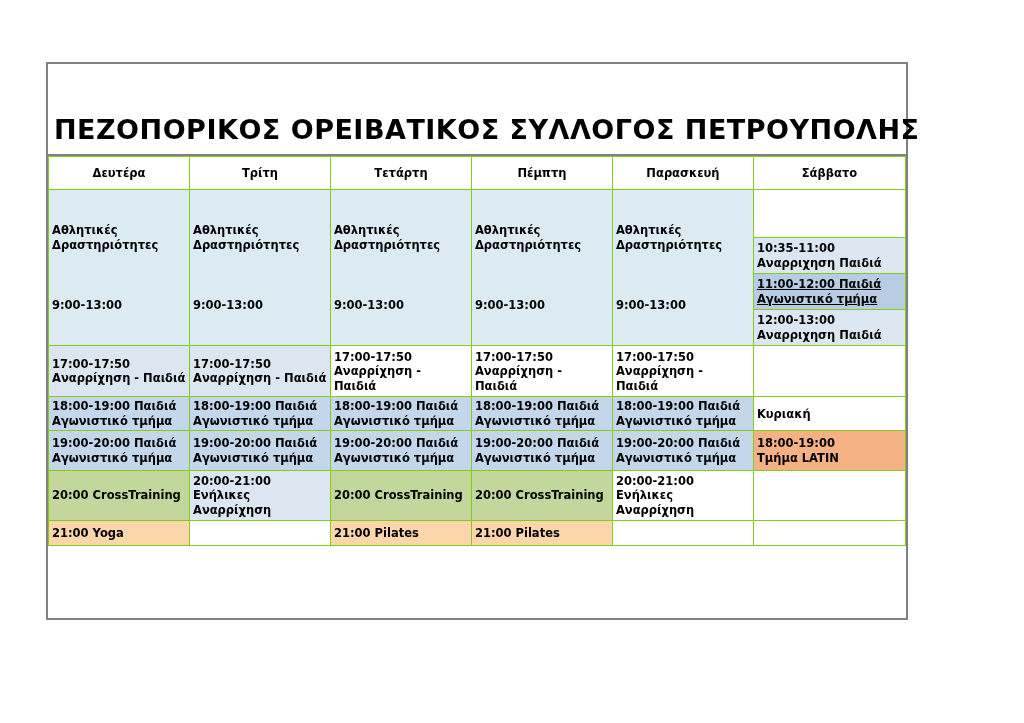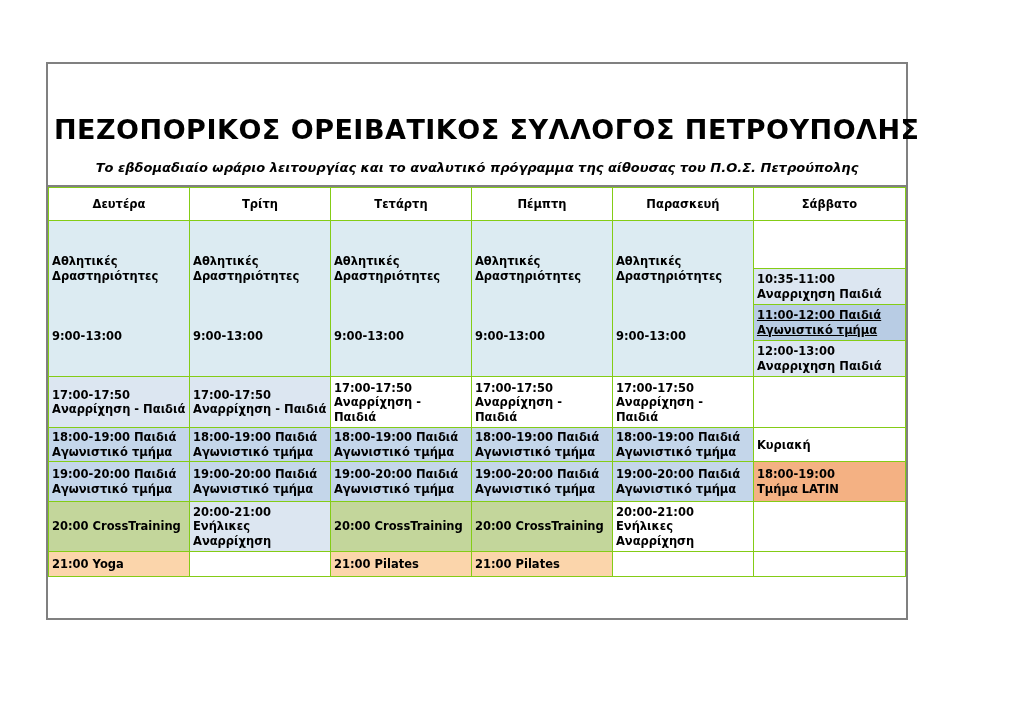--- a/index.html
+++ b/index.html
@@ -116,21 +116,20 @@
   .kyriaki { font-size: 16px; }
   .sat-sub { font-size: 11.5px; }
 </style>
 </head>
 <body>
 
 <div id="sheet">
 
   <div class="hdr">
     <div class="hdr-title">ΠΕΖΟΠΟΡΙΚΟΣ  ΟΡΕΙΒΑΤΙΚΟΣ  ΣΥΛΛΟΓΟΣ  ΠΕΤΡΟΥΠΟΛΗΣ</div>
-    <div class="hdr-sub">Το εβδομαδιαίο ωράριο λειτουργίας και το αναλυτικό πρόγραμμα της αίθουσας του Π.Ο.Σ. Πετρούπολης</div>
   </div>
 
   <table class="sched">
     <colgroup>
       <col class="c1">
         <col class="c2">
         <col class="c3">
         <col class="c4">
         <col class="c5">
         <col class="c6">

